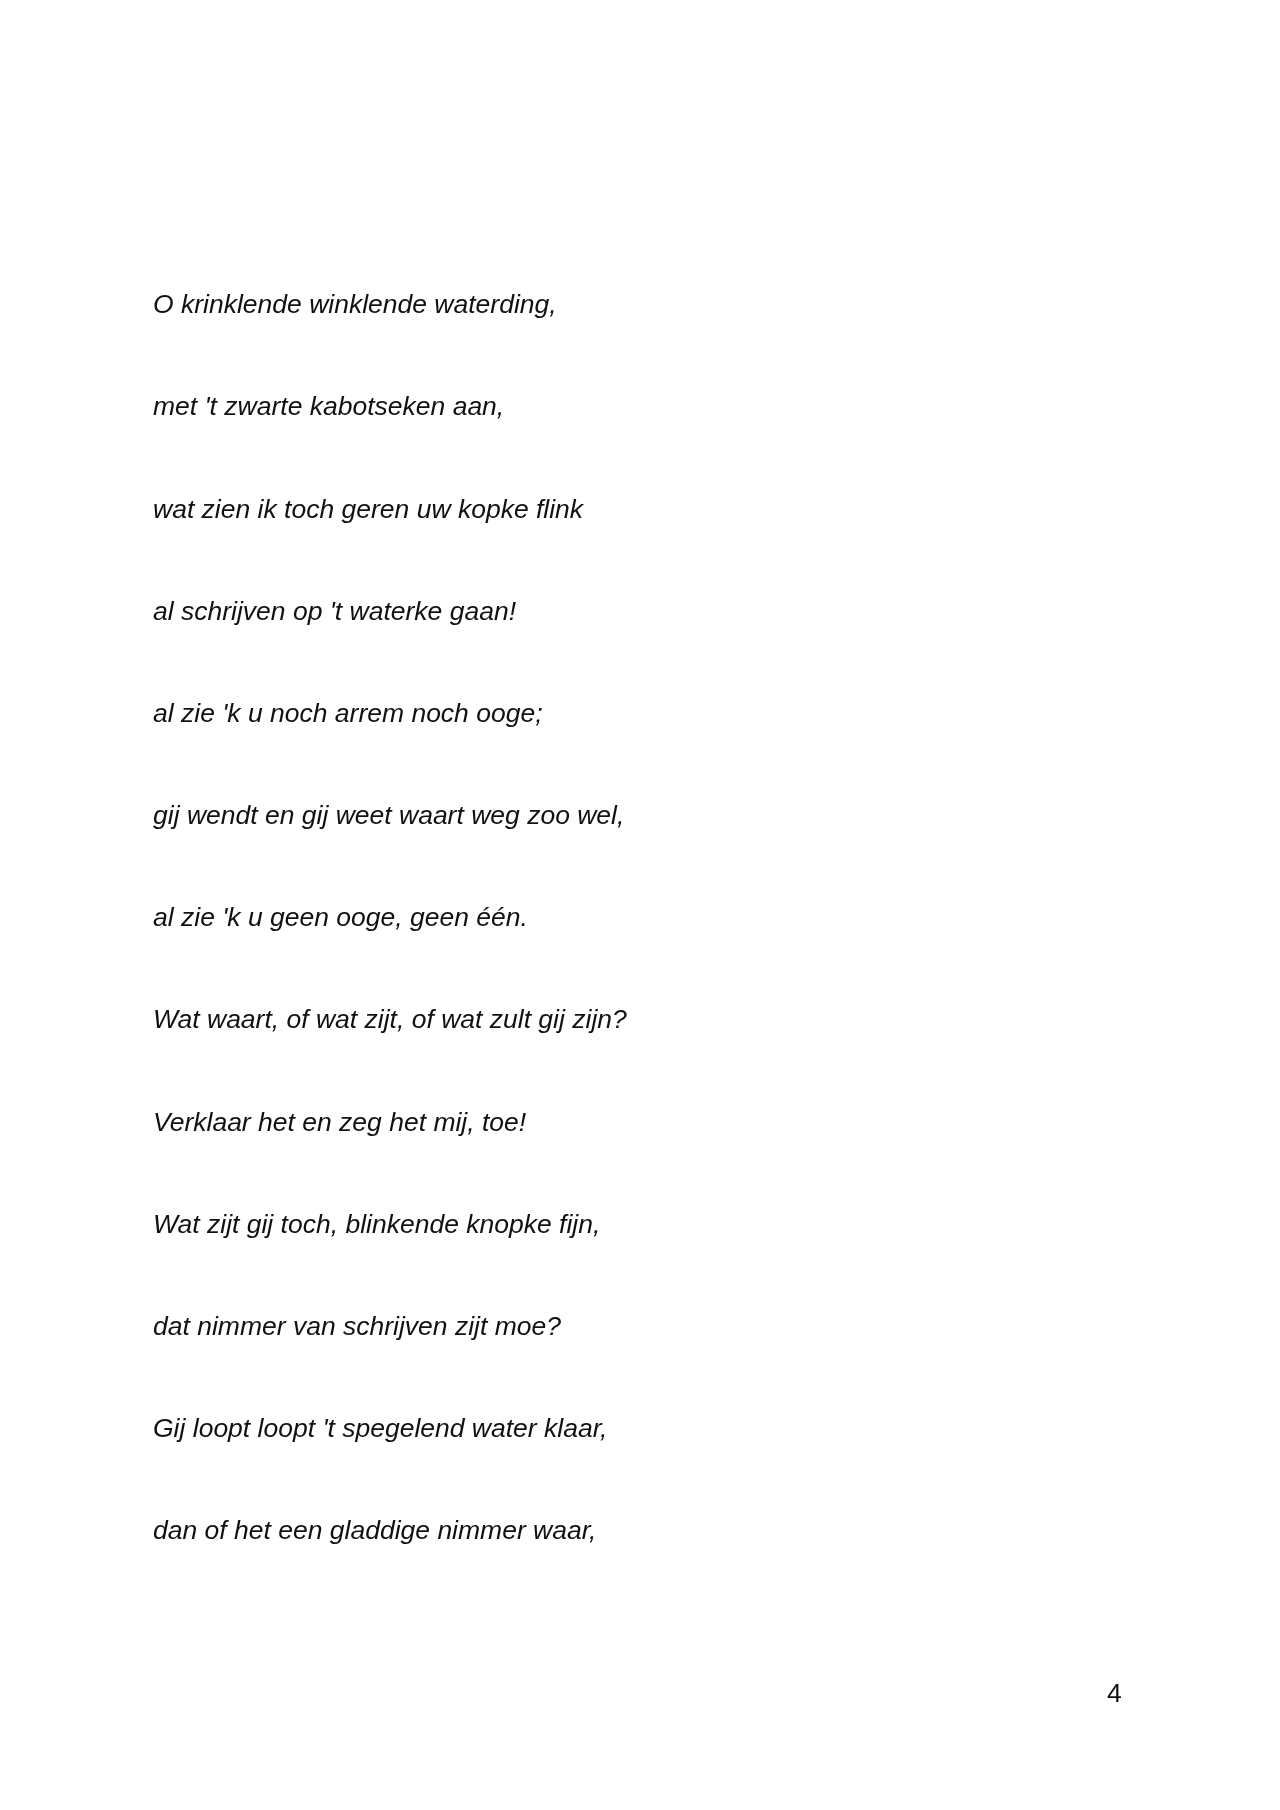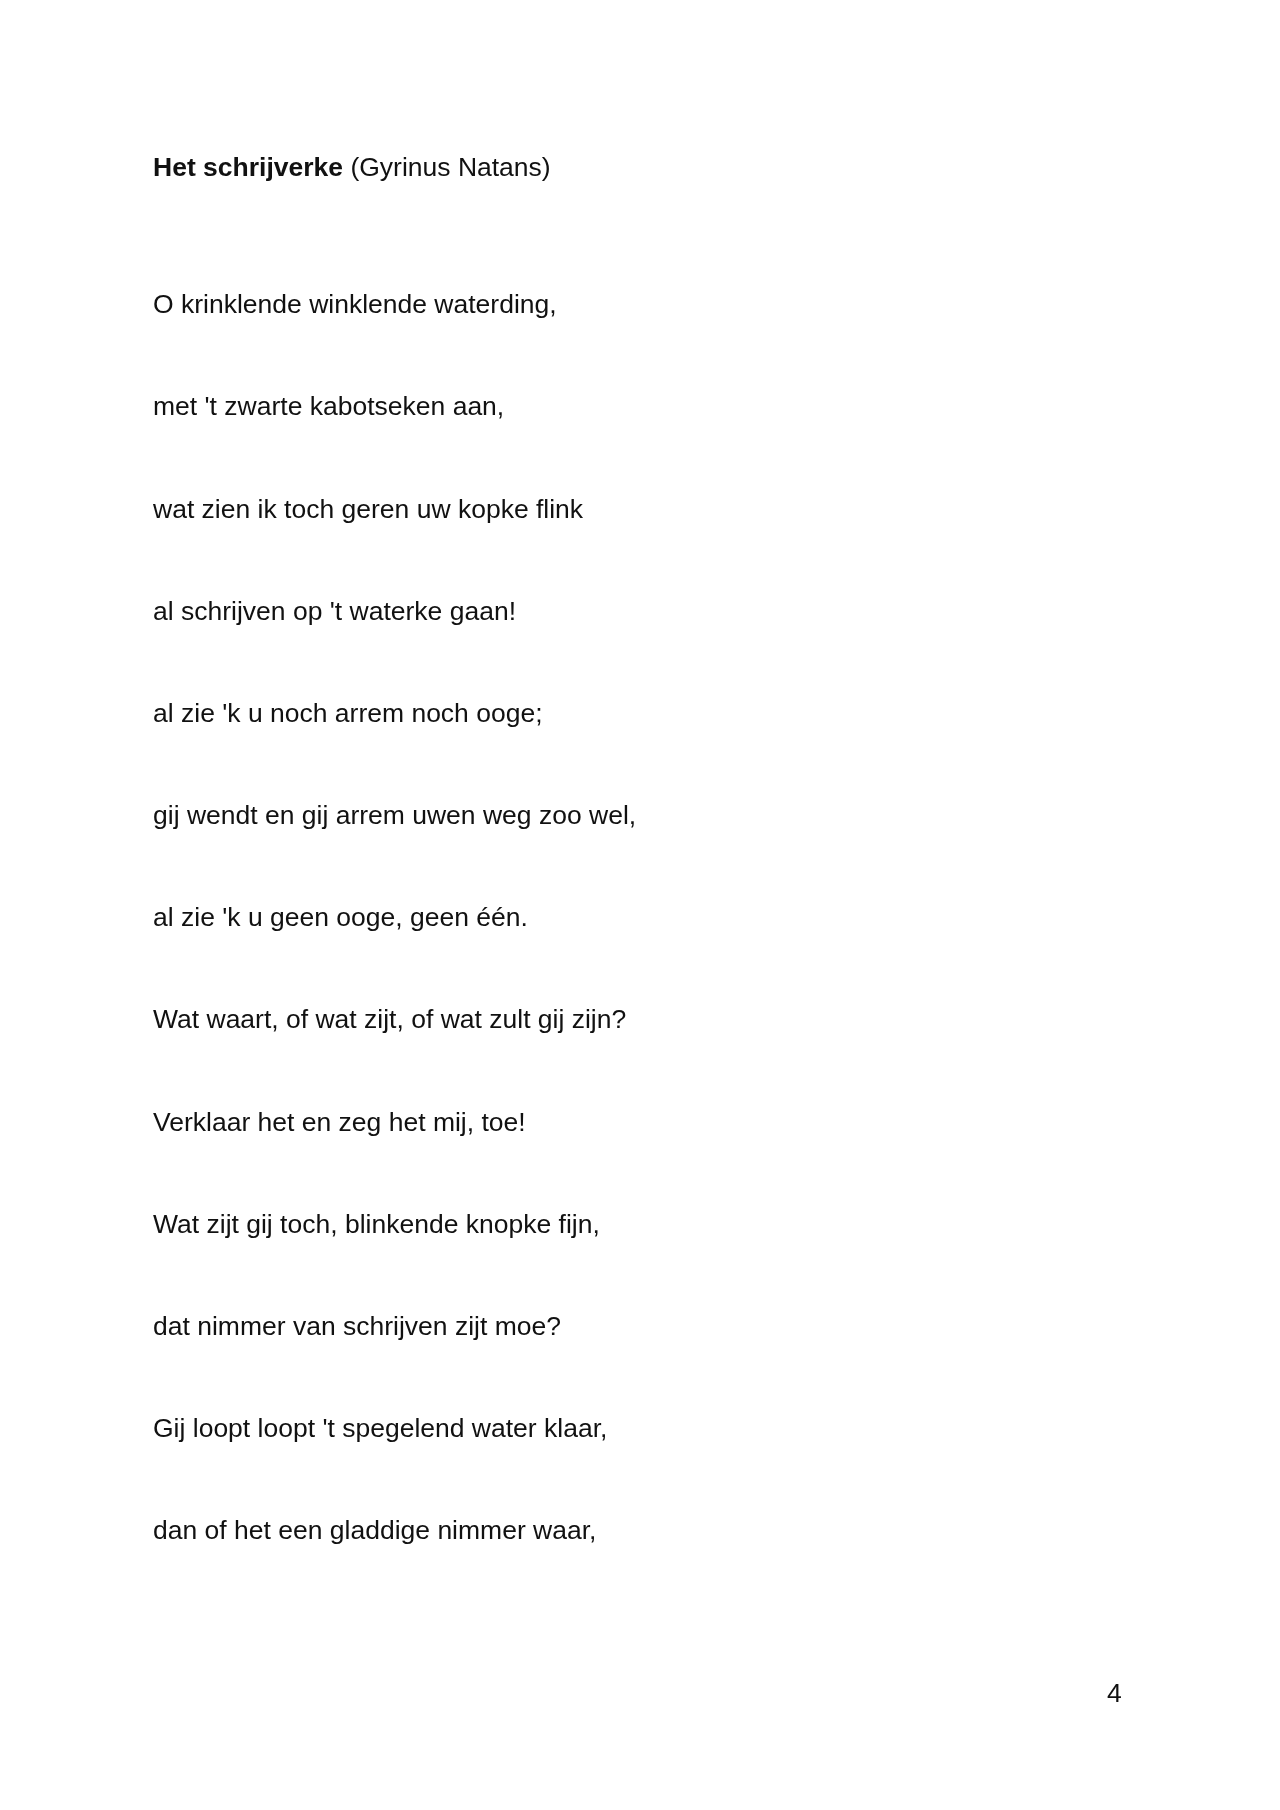--- a/index.html
+++ b/index.html
@@ -35,43 +35,42 @@
       position: absolute;
       left: 153px;
       top: 219px;
       font-size: 26.5px;
       line-height: 34.07px;
       white-space: pre;
       margin: 0;
       padding: 0;
       list-style: none;
     }
-    .poem .line { display: block; height: 34.07px; }
+    .poem .line { display: block; height: 34.07px; font-style: italic; }
     .page-number {
       position: absolute;
       left: 1107px;
       top: 1676px;
       font-size: 26.5px;
       line-height: 34px;
     }
   </style>
 </head>
 <body>
 
 <div class="page">
 
-  <div class="title-line"><span class="title-bold">Het schrijverke</span><span> (Gyrinus Natans)</span></div>
 
   <div class="poem">
     <span class="line">O krinklende winklende waterding,</span>
     <span class="line">met 't zwarte kabotseken aan,</span>
     <span class="line">wat zien ik toch geren uw kopke flink</span>
     <span class="line">al schrijven op 't waterke gaan!</span>
     <span class="line">al zie 'k u noch arrem noch ooge;</span>
-    <span class="line">gij wendt en gij arrem uwen weg zoo wel,</span>
+    <span class="line">gij wendt en gij weet waart weg zoo wel,</span>
     <span class="line">al zie 'k u geen ooge, geen één.</span>
     <span class="line">Wat waart, of wat zijt, of wat zult gij zijn?</span>
     <span class="line">Verklaar het en zeg het mij, toe!</span>
     <span class="line">Wat zijt gij toch, blinkende knopke fijn,</span>
     <span class="line">dat nimmer van schrijven zijt moe?</span>
     <span class="line">Gij loopt loopt 't spegelend water klaar,</span>
     <span class="line">dan of het een gladdige nimmer waar,</span>
     
     
     

